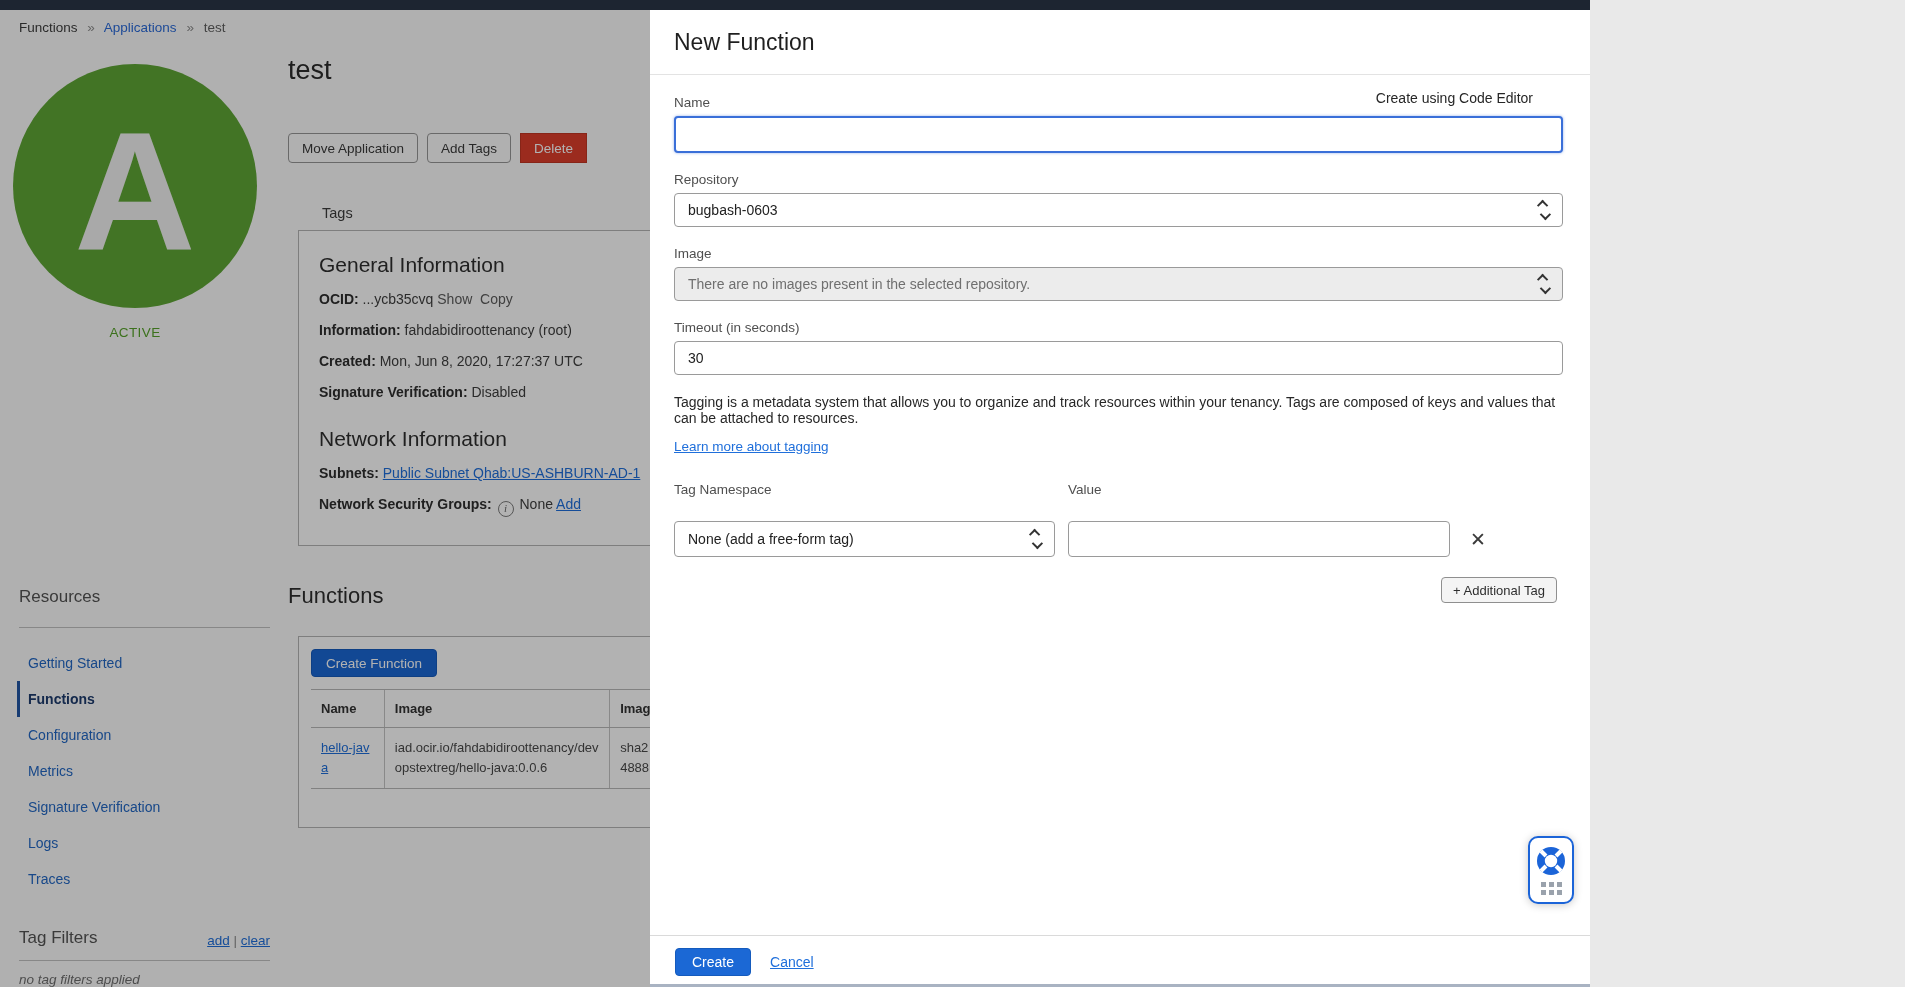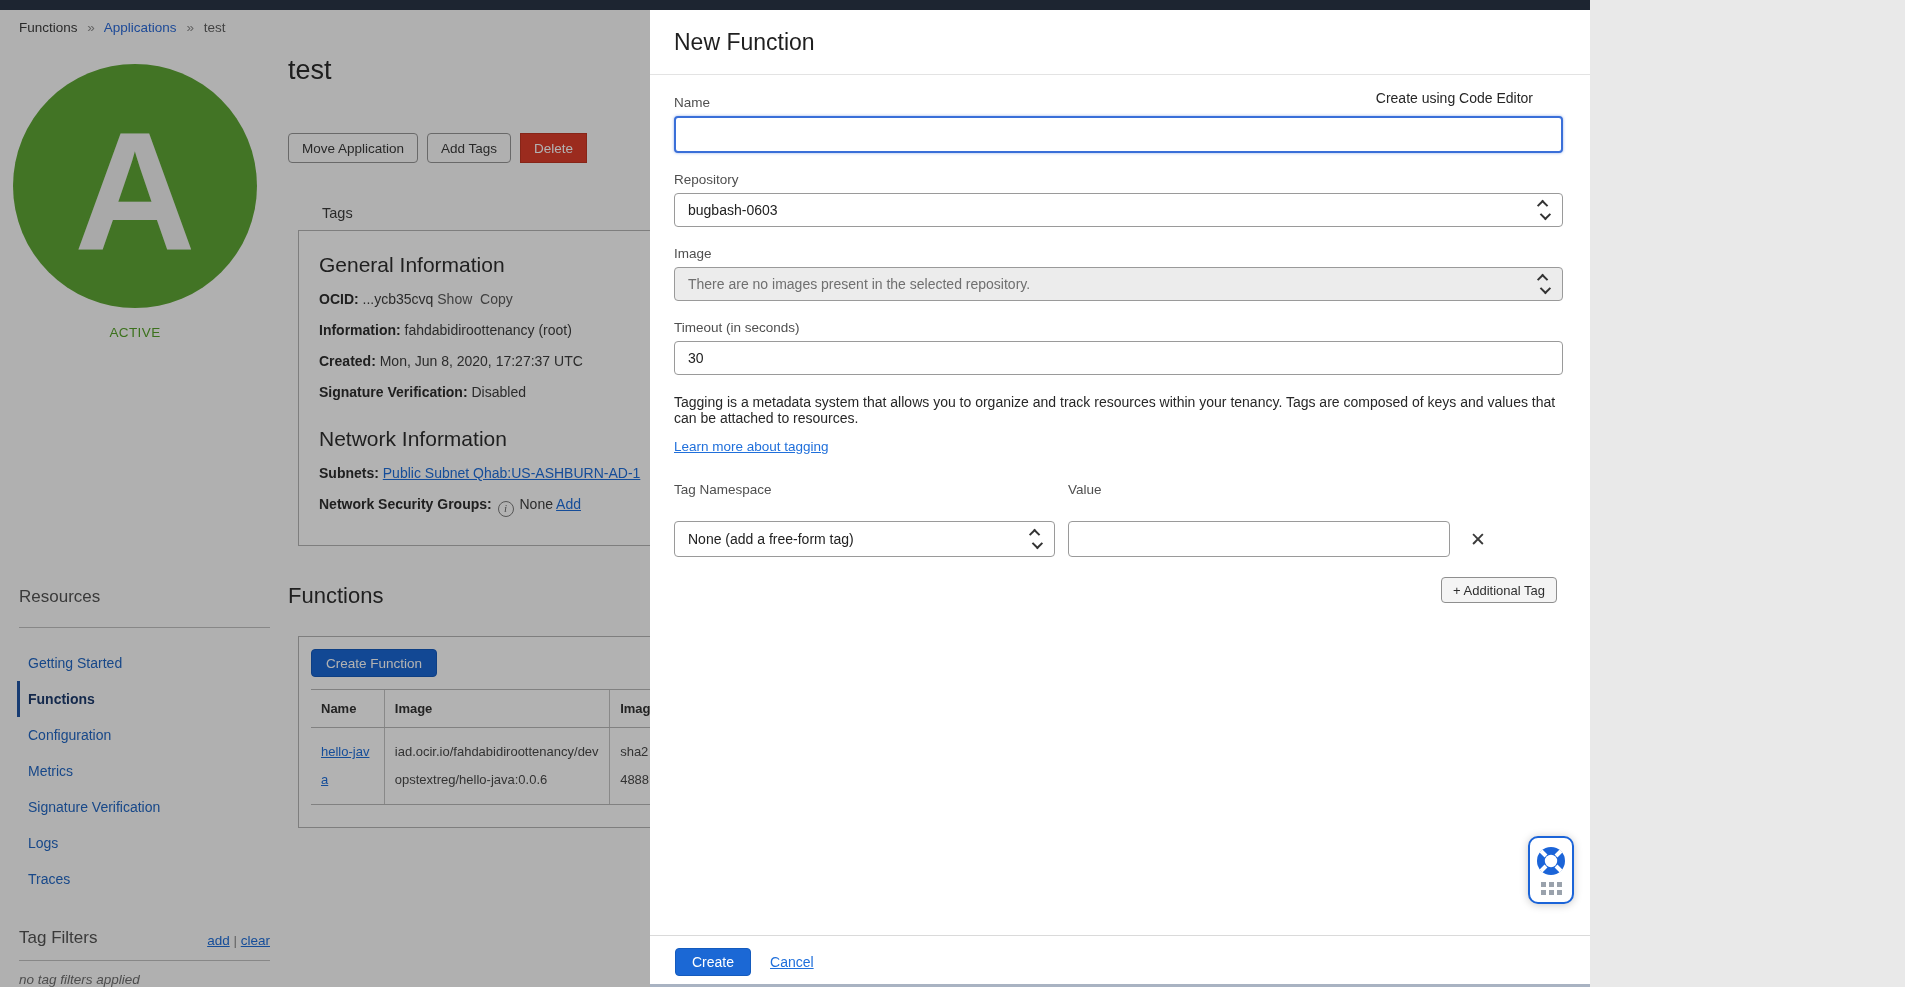--- a/index.html
+++ b/index.html
@@ -52,21 +52,21 @@
   .btn-primary { display:inline-flex; align-items:center; height:28px; padding:0 14px; background:#1b68d5;
                  border:1px solid #155bbd; border-radius:4px; color:#fff; font-size:13.5px; cursor:pointer; }
   .fn-table { margin-top:12px; border-top:1px solid #b9b9b9; font-size:13px; }
   .t-row { display:flex; border-bottom:1px solid #b9b9b9; }
   .t-cell { padding:10px; border-right:1px solid #c4c4c4; }
   .t-cell:last-child { border-right:none; }
   .c-name { width:76px; word-break:break-all; }
   .c-image { width:234px; word-break:break-all; }
   .c-digest { width:98px; word-break:break-all; }
   .t-head .t-cell { font-weight:700; color:#333; padding:11px 10px; }
-  .t-body .t-cell { color:#4a4a4a; line-height:28px; }
+  .t-body .t-cell { color:#4a4a4a; line-height:20px; }
 
   .sidebar-h { position:absolute; left:19px; top:587px; font-size:17px; color:#545454; }
   .sidebar-hr { position:absolute; left:19px; top:627px; width:251px; border-top:1px solid #c2c2c2; }
   .res-list { position:absolute; left:17px; top:645px; width:253px; }
   .res-item { height:36px; display:flex; align-items:center; padding-left:11px; font-size:14px;
               color:#2368c4; cursor:pointer; }
   .res-item.active { border-left:3px solid #2257a5; padding-left:8px; font-weight:700; color:#1d3b6d; }
   .tagf-h { position:absolute; left:19px; top:928px; font-size:17px; color:#545454; }
   .tagf-links { position:absolute; left:19px; top:933px; width:251px; text-align:right; font-size:13.5px; color:#8a8a8a; }
   .tagf-hr { position:absolute; left:19px; top:960px; width:251px; border-top:1px solid #c2c2c2; }

